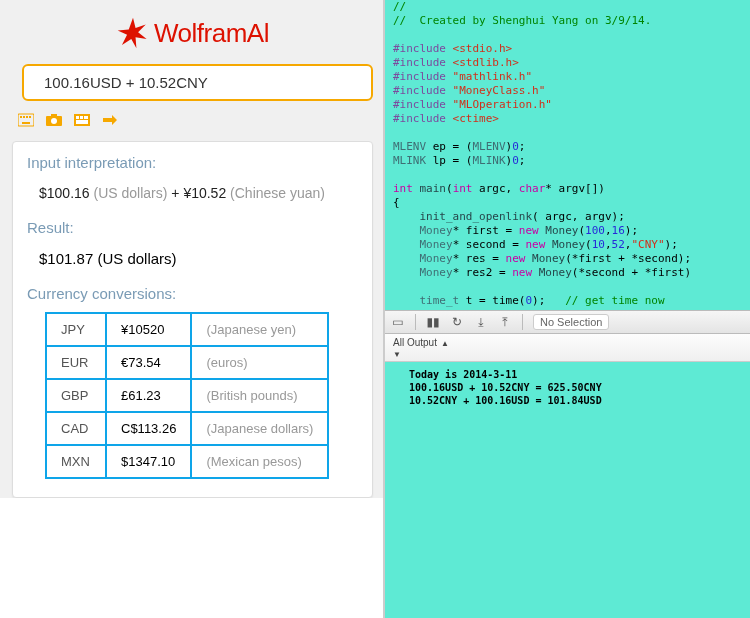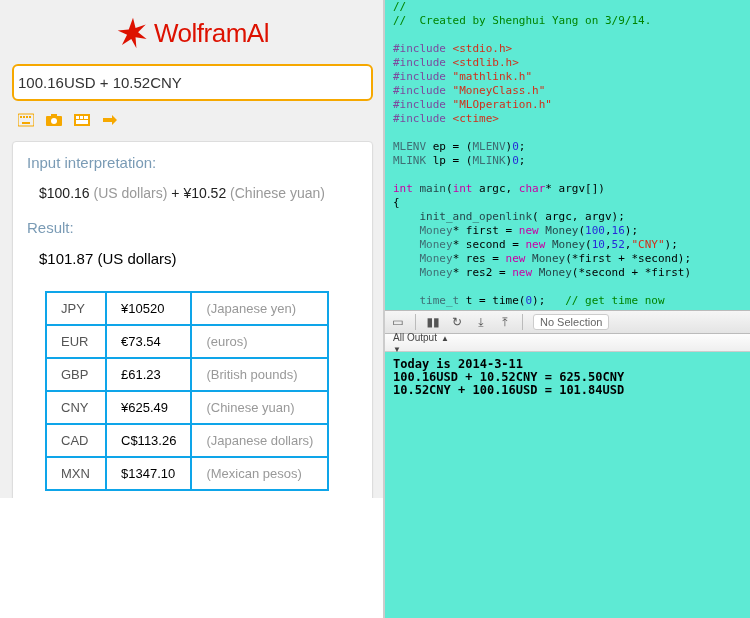--- a/index.html
+++ b/index.html
@@ -1,21 +1,21 @@
 <!DOCTYPE html>
 <html><head>
 <meta charset="utf-8">
 <style>
 * { margin: 0; padding: 0; box-sizing: border-box; }
 body { font-family: -apple-system, Helvetica, Arial, sans-serif; font-size: 13px; background: #fff; width: 750px; height: 618px; overflow: hidden; position: relative; }
 .left-pane { position: absolute; left: 0; top: 0; width: 385px; height: 498px; background: #f0f0f0; padding: 10px 12px; overflow: hidden; }
 .logo-row { display: flex; align-items: center; justify-content: center; margin-bottom: 14px; margin-top: 6px; }
 .logo-star { width: 34px; height: 34px; margin-right: 4px; }
 .logo-text { font-size: 26px; color: #dd1100; font-weight: 400; letter-spacing: -0.5px; }
-.search-box { border: 2px solid #f6a800; border-radius: 6px; background: #fff; padding: 8px 4px; margin-bottom: 8px; font-size: 15px; color: #333; }
+.search-box { border: 2px solid #f6a800; border-radius: 6px; background: #fff; padding: 8px 20px; margin-bottom: 8px; font-size: 15px; color: #333; margin-left: 10px; }
 .icon-row { display: flex; gap: 12px; padding: 4px 6px; margin-bottom: 10px; }
 .icon-btn { width: 16px; height: 14px; color: #f6a800; cursor: pointer; }
 .panel { background: #fff; border: 1px solid #ddd; border-radius: 4px; padding: 12px 14px; margin-bottom: 8px; box-shadow: 0 1px 2px rgba(0,0,0,0.05); }
 .section-title { color: #7a9bb5; font-size: 15px; margin-bottom: 10px; }
 .interp-line { font-size: 14px; color: #222; padding: 4px 12px; }
 .interp-line .gray { color: #999; }
 .result-val { font-size: 15px; padding: 4px 12px; }
 .conv-table { border-collapse: collapse; margin: 6px 18px; }
 .conv-table td { border: 2px solid #0ea5e9; padding: 8px 14px; font-size: 13px; }
 .conv-table td:first-child { color: #555; width: 60px; }
@@ -28,23 +28,23 @@
 .str { color: #d12f1b; }
 .typ { color: #3f6e74; }
 .fn { color: #26474b; }
 .num { color: #272ad8; }
 .cmt { color: #008400; }
 .id { color: #7b4b9e; }
 .debug-bar { height: 24px; background: linear-gradient(#f6f6f6,#e4e4e4); border-top: 1px solid #bbb; border-bottom: 1px solid #bbb; display: flex; align-items: center; padding: 0 6px; gap: 10px; }
 .db-btn { color: #555; font-size: 12px; cursor: pointer; width: 14px; text-align: center; }
 .db-sep { width: 1px; height: 16px; background: #bbb; }
 .db-label { color: #666; font-size: 11px; border: 1px solid #ccc; border-radius: 3px; padding: 1px 6px; background: #fff; }
-.filter-bar { height: 18px; background: linear-gradient(#fdfdfd,#efefef); border-bottom: 1px solid #ccc; display: flex; align-items: center; padding: 4px 8px; font-size: 10px; color: #444; }
+.filter-bar { height: 28px; background: linear-gradient(#fdfdfd,#efefef); border-bottom: 1px solid #ccc; display: flex; align-items: center; padding: 4px 8px; font-size: 10px; color: #444; }
 .filter-arrows { margin-left: 4px; font-size: 8px; line-height: 7px; }
-.console { font-family: Menlo, Monaco, monospace; font-size: 12px; line-height: 13px; padding: 6px 8px; white-space: pre; color: #000; font-weight: bold; }
+.console { font-family: Menlo, Monaco, monospace; font-size: 10px; line-height: 13px; padding: 6px 24px; white-space: pre; color: #000; font-weight: bold; }
 .divider { position: absolute; left: 383px; top: 0; width: 2px; height: 618px; background: #ccc; }
 </style>
 </head>
 <body>
 
 <div class="left-pane">
   <div class="logo-row">
     <svg class="logo-star" viewBox="0 0 40 40">
         <g fill="#dd1100">
           <polygon points="20,2 23,14 35,10 26,19 36,27 23,25 24,38 18,27 7,34 13,22 2,17 15,16"></polygon>
@@ -90,41 +90,37 @@
     </div>
     <div style="height:14px"></div>
 
     <div class="section-title">Result:</div>
     <div class="result-val">
       <span>$101.87</span>
       <span class="gray">(US dollars)</span>
     </div>
     <div style="height:14px"></div>
 
+    <div class="section-title">Currency conversions:</div>
     <table class="conv-table">
       <tbody id="conv-body">
           <tr>
             <td>JPY</td>
             <td>¥10520</td>
             <td class="gray" style="color:#999">(Japanese yen)</td>
           </tr>
           <tr>
             <td>EUR</td>
             <td>€73.54</td>
             <td class="gray" style="color:#999">(euros)</td>
           </tr>
           <tr>
             <td>GBP</td>
             <td>£61.23</td>
             <td class="gray" style="color:#999">(British pounds)</td>
-          </tr>
-          <tr>
-            <td>CNY</td>
-            <td>¥625.49</td>
-            <td class="gray" style="color:#999">(Chinese yuan)</td>
           </tr>
           <tr>
             <td>CAD</td>
             <td>C$113.26</td>
             <td class="gray" style="color:#999">(Japanese dollars)</td>
           </tr>
           <tr>
             <td>MXN</td>
             <td>$1347.10</td>
             <td class="gray" style="color:#999">(Mexican pesos)</td>

